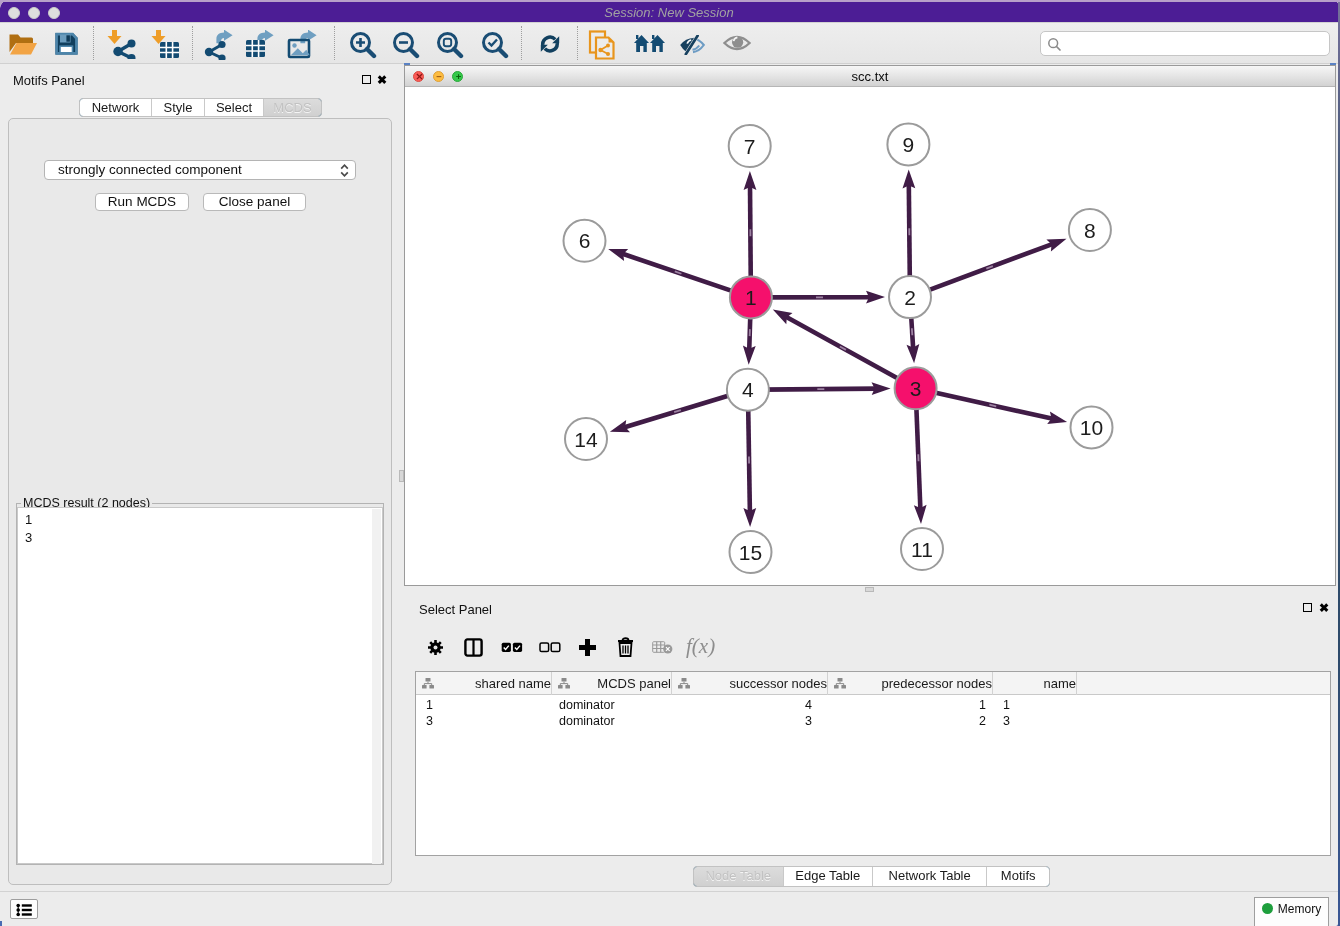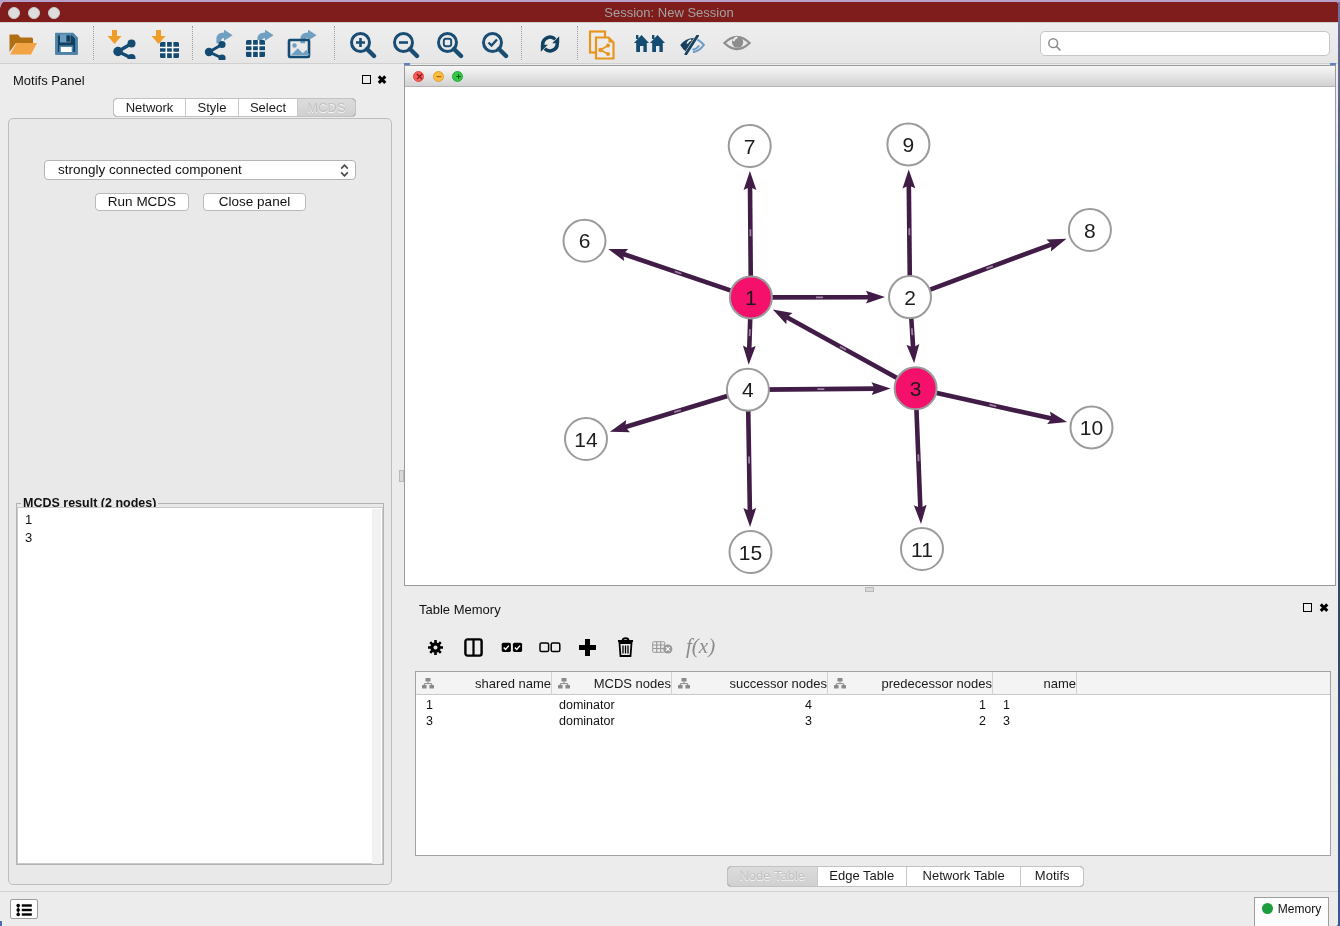--- a/index.html
+++ b/index.html
@@ -9,58 +9,58 @@
 .abs { position:absolute; }
 #win { position:absolute; left:0; top:0; width:1338px; height:926px;
   background:#ececec; border-radius:0 0 2px 2px; overflow:hidden; }
 #topstrip { position:absolute; left:0; top:0; width:1340px; height:2px; background:#b7a0c9; z-index:50; }
 #cornL { position:absolute; left:0; top:0; width:9px; height:9px; z-index:50;
   background:radial-gradient(circle at 9px 9px, rgba(0,0,0,0) 8.5px, #b7a0c9 9px); }
 #cornR { position:absolute; right:0; top:0; width:9px; height:9px; z-index:50;
   background:radial-gradient(circle at 0px 9px, rgba(0,0,0,0) 8.5px, #b7a0c9 9px); }
 
 #titlebar { position:absolute; left:0; top:2px; width:100%; height:21px;
-  background:#7f1d1d; border-bottom:1px solid #d2d2d2; }
+  background:#4c1d95; border-bottom:1px solid #d2d2d2;font-style:italic; }
 .tl { position:absolute; top:4.5px; width:12px; height:12px; border-radius:50%;
   background:#dedede; border:1px solid #cacaca; }
 #wtitle { position:absolute; top:3px; left:0; width:100%; text-align:center;
   font-size:13px; color:#a2a2a2; }
 
 #toolbar { position:absolute; left:0; top:23px; width:100%; height:41px;
   background:linear-gradient(180deg,#eeeeee,#e6e6e6); border-bottom:1px solid #d0d0d0; }
 .tbsep { position:absolute; top:3px; height:34px; width:0;
   border-left:1px dotted #9e9e9e; }
 .tbi { position:absolute; top:9px; }
 #searchbox { position:absolute; left:1040px; top:31px; width:290px; height:25px;
   background:#fff; border:1px solid #c6c6c6; border-radius:5px; }
 
 #cpheader { position:absolute; left:0; top:64px; width:400px; height:34px; }
 .ptitle { font-size:13px; color:#111; }
 .flicon { position:absolute; width:9px; height:9px; border:1.5px solid #000; background:transparent; }
 .xicon { position:absolute; font-size:12px; font-weight:bold; color:#000; line-height:12px; }
 .tabgroup { position:absolute; display:flex; height:19px; border:1px solid #c2c2c2;
-  border-radius:4px; overflow:hidden; background:#0c4a6e;margin-left:34px; }
+  border-radius:4px; overflow:hidden; background:#0c4a6e; }
 .tabgroup .seg { font-size:13px; color:#1a1a1a; text-align:center; line-height:18px;
   border-right:1px solid #c9c9c9; background:#fff; }
 .tabgroup .seg:last-child { border-right:none; }
 .tabgroup .seg.sel { background:linear-gradient(180deg,#dcdcdc,#d0d0d0); color:#c2c2c2;
   text-shadow:0 1px 0 #f5f5f5; }
 #cpbox { position:absolute; left:8px; top:118px; width:384px; height:767px;
   background:#e9e9e9; border:1px solid #bebebe; border-radius:5px; }
 #optlabel { position:absolute; left:0; top:138px; width:400px; text-align:center;
   font-size:13.5px; color:#111; }
 #optselect { position:absolute; left:44px; top:160px; width:312px; height:20px;
   background:#fff; border:1px solid #b4b4b4; border-radius:4px; font-size:13.5px;
   color:#111; line-height:18px; padding-left:13px; }
 .btn { position:absolute; height:18px; background:#fff; border:1px solid #b9b9b9;
   border-radius:4px; font-size:13.5px; color:#111; text-align:center; line-height:16px; }
 #fieldset { position:absolute; left:16px; top:503px; width:368px; height:362px;
   border:1px solid #b3b3b3; }
 #fslegend { position:absolute; left:21px; top:496px; background:#e9e9e9;
-  font-size:12.5px; color:#111; padding:0 2px;font-weight:bold; }
+  font-size:12.5px; color:#111; padding:0 2px; }
 #fsarea { position:absolute; left:17px; top:507px; width:366px; height:357px;
   background:#fff; border:1px solid #c9c9c9; font-size:13px; color:#111; line-height:17.5px; }
 #fsscroll { position:absolute; right:1px; top:1px; width:9px; height:355px; background:#f1f1f1; }
 
 #netframe { position:absolute; left:404px; top:65px; width:932px; height:521px;
   border:1px solid #9a9a9a; background:#fff; }
 #nettitle { position:absolute; left:0; top:0; width:100%; height:21px;
   background:linear-gradient(180deg,#f7f7f7,#e3e3e3 55%,#d2d2d2);
   border-bottom:1px solid #b6b6b6; }
 .mac { position:absolute; top:5px; width:11px; height:11px; border-radius:50%; }
@@ -282,20 +282,21 @@
     <div id="nettitle">
       <div class="mac" style="left:8px;background:#fc5b57;border:1px solid #d94c43;">
           <span style="color:#8c1714;">✕</span>
         </div>
       <div class="mac" style="left:27.5px;background:#fdbc40;border:1px solid #dfa035;">
           <span style="color:#985712;">−</span>
         </div>
       <div class="mac" style="left:47px;background:#34c84a;border:1px solid #2aa83b;">
           <span style="color:#0a630c;">+</span>
         </div>
+      <div style="position:absolute;top:3px;width:100%;text-align:center;font-size:13px;color:#0a0a0a;">scc.txt</div>
     </div>
     <div id="netcanvas">
       <svg width="929" height="497" viewBox="0 0 929 497">
         <g stroke="#401c46" stroke-width="4.6" fill="#401c46">
           <line x1="345.9" y1="209.4" x2="345.0" y2="97.5"></line>
           <line x1="345.9" y1="209.4" x2="216.9" y2="165.5"></line>
           <line x1="345.9" y1="209.4" x2="465.5" y2="209.2"></line>
           <line x1="345.9" y1="209.4" x2="344.2" y2="262.2"></line>
           <line x1="505.0" y1="209.1" x2="503.8" y2="95.9"></line>
           <line x1="505.0" y1="209.1" x2="647.9" y2="155.8"></line>
@@ -366,21 +367,21 @@
           <text x="345.5" y="471.5">15</text>
         </g>
       </svg>
     </div>
   </div>
 
   <div class="abs" style="left:399px;top:470px;width:5px;height:12px;background:#d8d8d8;border:1px solid #b9b9b9;"></div>
   <div class="abs" style="left:865px;top:587px;width:9px;height:5px;background:#d8d8d8;border:1px solid #b9b9b9;"></div>
 
   <div id="tpheader">
-    <div class="ptitle" style="position:absolute;left:19px;top:9px;">Table Memory</div>
+    <div class="ptitle" style="position:absolute;left:19px;top:9px;">Select Panel</div>
     <div class="flicon" style="left:903px;top:10px;"></div>
     <div class="xicon" style="left:919px;top:9px;">✖</div>
   </div>
   <div id="tptools">
 
     <svg class="abs" style="left:27px;top:14px;" width="17" height="17" viewBox="0 0 17 17">
       <g fill="#000">
         <circle cx="8.5" cy="8.5" r="5.2"></circle>
         <g stroke="#000" stroke-width="2.6">
           <path d="M8.5 1 v3 M8.5 13 v3 M1 8.5 h3 M13 8.5 h3 M3.2 3.2 l2.1 2.1 M11.7 11.7 l2.1 2.1 M13.8 3.2 l-2.1 2.1 M5.3 11.7 l-2.1 2.1"></path>
@@ -424,21 +425,21 @@
       </g>
       <circle cx="15.8" cy="8" r="4.6" fill="#9a9a9a"></circle>
       <path d="M14 6.2 l3.6 3.6 M17.6 6.2 l-3.6 3.6" stroke="#fff" stroke-width="1.2"></path>
     </svg>
 
     <div class="abs" style="left:286px;top:9px;font-family:'Liberation Serif',serif;font-style:italic;font-size:21px;color:#8d8d8d;">f(x)</div>
   </div>
   <div id="tbl">
     <div id="tblhead">
       <div class="th" style="left:0;width:136px;">shared name</div>
-      <div class="th" style="left:136px;width:120px;">MCDS nodes</div>
+      <div class="th" style="left:136px;width:120px;">MCDS panel</div>
       <div class="th" style="left:256px;width:156px;">successor nodes</div>
       <div class="th" style="left:412px;width:165px;">predecessor nodes</div>
       <div class="th" style="left:577px;width:84px;">name</div>
       <svg class="abs" style="left:6px;top:6px;" width="12" height="11" viewBox="0 0 12 11">
           <g fill="#8a8a8a">
             <rect x="3.5" y="0" width="5" height="3.6" rx="0.5"></rect>
             <rect x="0" y="7" width="4.6" height="3.6" rx="0.5"></rect>
             <rect x="7.4" y="7" width="4.6" height="3.6" rx="0.5"></rect>
             <path d="M6 3.6 v2 M2.3 7 v-1.4 h7.4 V7" fill="none" stroke="#8a8a8a" stroke-width="1"></path>
           </g>

